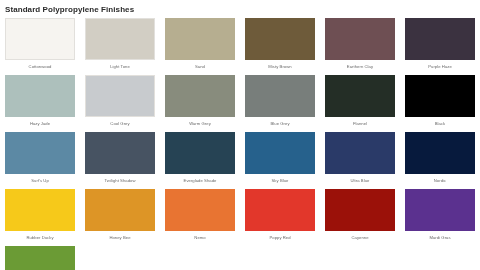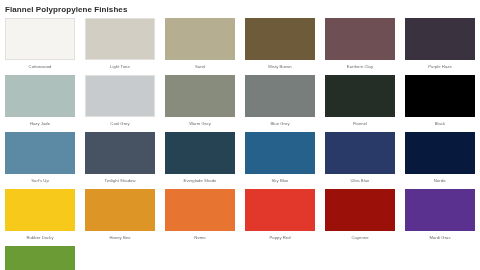--- a/index.html
+++ b/index.html
@@ -65,21 +65,21 @@
     margin-top: 3px;
     white-space: nowrap;
     overflow: hidden;
   }
 </style>
 </head>
 <body>
 
 <div class="page">
 
-  <h1 class="page-title">Flannel Polypropylene Finishes</h1>
+  <h1 class="page-title">Standard Polypropylene Finishes</h1>
 
   <div class="swatch-grid">
       <div class="swatch-cell">
         <div class="swatch-chip bordered" style="background: rgb(246, 244, 240);"></div>
         <div class="swatch-label">Cottonwood</div>
       </div>
       <div class="swatch-cell">
         <div class="swatch-chip bordered" style="background: rgb(210, 206, 196);"></div>
         <div class="swatch-label">Light Tone</div>
       </div>

